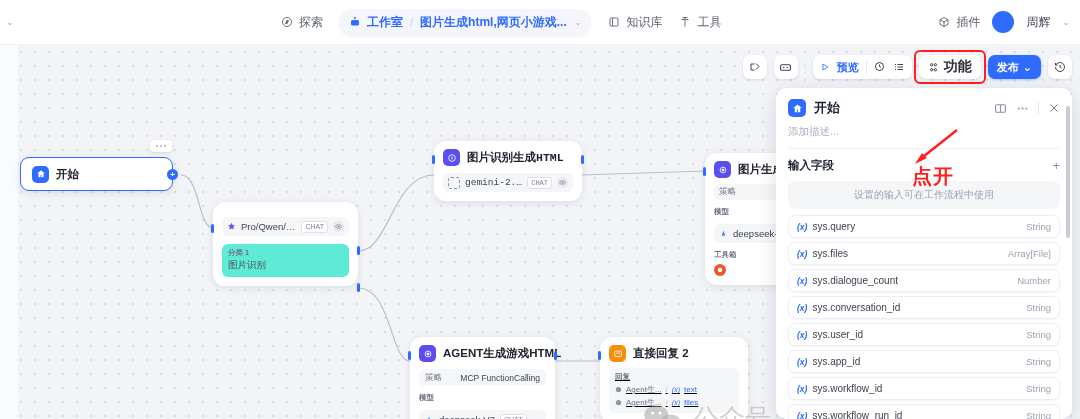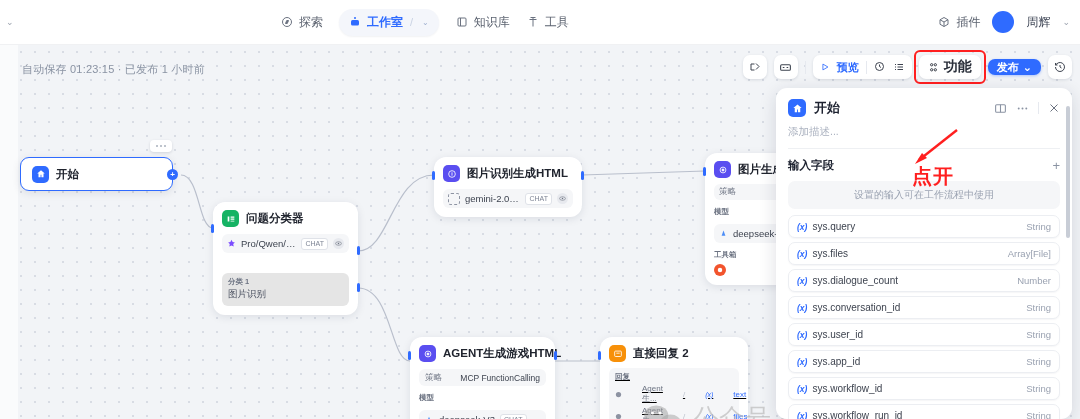--- a/index.html
+++ b/index.html
@@ -70,21 +70,21 @@
     height:24px; border-radius:7px; background:#fff;
     box-shadow:0 1px 3px rgba(20,30,60,.12);
     display:flex; align-items:center; gap:5px; padding:0 9px; cursor:pointer;
   }
   .tb-feature .txt { font-size:14px; color:#2b303b; font-weight:600; }
   .redbox {
     position:absolute; left:-5px; top:-5px; right:-5px; bottom:-5px;
     border:2px solid #ff1f1f; border-radius:6px; pointer-events:none;
   }
   .tb-publish {
-    height:16px; border-radius:7px; background:#2f6bff; color:#fff;
+    height:24px; border-radius:7px; background:#2f6bff; color:#fff;
     display:flex; align-items:center; gap:4px; padding:0 9px; font-size:11px;
     font-weight:600; cursor:pointer; box-shadow:0 1px 3px rgba(47,107,255,.35);
   }
 
   
   .annot-arrow { position:absolute; left:905px; top:82px; width:60px; height:40px; z-index:45; pointer-events:none;}
   .annot-text {
     position:absolute; left:912px; top:118px; z-index:45;
     color:#ff1f1f; font-size:20px; font-weight:700; letter-spacing:1px; pointer-events:none;
   }
@@ -122,26 +122,26 @@
   .model-row {
     margin-top:7px; background:#f5f6f8; border-radius:6px; height:19px;
     display:flex; align-items:center; padding:0 5px; gap:5px;
   }
   .model-name { font-size:9.5px; color:#3d434f; white-space:nowrap; overflow:hidden;
       text-overflow:ellipsis; flex:1; }
   .chat-tag { font-size:7px; color:#7d8494; border:1px solid #dfe2e8; border-radius:3px;
       padding:0 3px; line-height:10px; background:#fff; }
   .eye-btn { width:11px; height:11px; border-radius:50%; background:#e7e9ee;
       display:flex; align-items:center; justify-content:center; }
-  .cls-box { margin-top:20px; background:#e5e5e5; border-radius:6px; padding:4px 6px 5px; }
+  .cls-box { margin-top:8px; background:#5eead4; border-radius:6px; padding:4px 6px 5px; }
   .cls-lbl { font-size:7.5px; color:#6c7382; font-weight:700; }
   .cls-val { font-size:9.5px; color:#4b5160; margin-top:1px; }
 
   
-  #node-imgrec { left:434px; top:112px; width:148px; padding:8px 9px 9px; }
+  #node-imgrec { left:434px; top:96px; width:148px; padding:8px 9px 9px;font-family:Liberation Mono, monospace; }
   #node-imgrec .node-ico{ background:#5a4ef0; }
   .dashed-ic { width:12px; height:12px; border:1px dashed #8d93a2; border-radius:3px; }
 
   
   #node-imggen { left:705px; top:108px; width:130px; padding:8px 9px 9px; }
   #node-imggen .node-ico{ background:#5a4ef0; }
   .tiny-lbl { font-size:7.5px; color:#6c7382; font-weight:700; margin-top:7px; }
   .strategy-row { margin-top:6px; background:#f5f6f8; border-radius:6px; height:16px;
       display:flex; align-items:center; padding:0 5px; }
   .strategy-row span { font-size:8.5px; color:#6c7382; }
@@ -153,21 +153,21 @@
   #node-agent .node-ico{ background:#5a4ef0; }
   .kv-row { margin-top:7px; background:#f5f6f8; border-radius:6px; height:17px;
       display:flex; align-items:center; justify-content:space-between; padding:0 6px;}
   .kv-k { font-size:8.5px; color:#6c7382; }
   .kv-v { font-size:8.5px; color:#3d434f; }
 
   
   #node-reply { left:600px; top:292px; width:148px; padding:8px 9px 10px; }
   #node-reply .node-ico{ background:#f79009; }
   .reply-box { margin-top:6px; background:#f5f6f8; border-radius:6px; padding:4px 6px 5px;text-decoration:underline; }
-  .reply-line { display:flex; align-items:center; gap:20px; margin-top:2px; }
+  .reply-line { display:flex; align-items:center; gap:4px; margin-top:2px; }
   .reply-chip { font-size:8px; color:#6c7382; }
   .reply-var { font-size:8px; color:#2f6bff; }
   .rv-x { font-size:7px; color:#2f6bff; font-style:italic; }
   .slash { font-size:8px; color:#b9bfcc; }
 
   
   .panel {
     position:absolute; right:8px; top:43px; width:296px; height:331px;
     background:#fff; border-radius:11px; box-shadow:0 4px 18px rgba(20,30,60,.14);
     overflow:hidden; z-index:35;
@@ -235,20 +235,21 @@
 
       <div class="ws-pill">
         <span class="ic">
           <svg width="12" height="12" viewBox="0 0 24 24" fill="#2f6bff">
             <rect x="4" y="8" width="16" height="11" rx="3"></rect>
               <circle cx="12" cy="4" r="2"></circle>
           </svg>
         </span>
         <span class="label">工作室</span>
         <span class="sep">/</span>
+        <span class="proj">图片生成html,网页小游戏...</span>
         <span class="dn">⌄</span>
       </div>
 
       <div class="nav-item">
         <span class="ic">
           <svg width="12" height="12" viewBox="0 0 24 24" fill="none" stroke="#6b7280" stroke-width="2">
             <rect x="4" y="4" width="16" height="16" rx="2"></rect>
               <path d="M9 4v16"></path>
           </svg>
         </span>
@@ -279,21 +280,20 @@
       </div>
       <div class="avatar"></div>
       <span class="uname">周辉</span>
       <span class="hdr-caret">⌄</span>
     </div>
   </div>
 
   <div class="canvas">
     <div class="canvas-left-strip"></div>
 
-    <div class="autosave">自动保存 01:23:15 · 已发布 1 小时前</div>
 
     <svg width="1080" height="374" style="position:absolute;left:0;top:0;">
       <path d="M181,130 C200,130 198,183 213,183" stroke="#b9bfcc" stroke-width="1.2" fill="none"></path>
       <path d="M358,206 C390,206 392,130 434,130" stroke="#b9bfcc" stroke-width="1.2" fill="none"></path>
       <path d="M358,243 C392,243 390,316 410,316" stroke="#b9bfcc" stroke-width="1.2" fill="none"></path>
       <path d="M582,130 L705,126" stroke="#b9bfcc" stroke-width="1.2" fill="none"></path>
       <path d="M555,316 L600,316" stroke="#b9bfcc" stroke-width="1.2" fill="none"></path>
     </svg>
 
     <div class="start-dots">
@@ -307,28 +307,20 @@
           <svg width="10" height="10" viewBox="0 0 24 24" fill="#fff">
               <path d="M12 3l9 8h-3v9h-5v-6H11v6H6v-9H3l9-8z"></path>
             </svg>
         </span>
         <span class="node-name">开始</span>
       </div>
       <div class="port-plus" style="right:-6px; top:11px;">+</div>
     </div>
 
     <div class="node" id="node-classifier">
-      <div class="node-title">
-        <span class="node-ico">
-          <svg width="10" height="10" viewBox="0 0 24 24" fill="#fff">
-              <path d="M4 6h4v12H4zM11 6h9v3h-9zM11 11h9v3h-9zM11 16h9v2h-9z"></path>
-            </svg>
-        </span>
-        <span class="node-name">问题分类器</span>
-      </div>
       <div class="model-row">
         <span>
           <svg width="9" height="9" viewBox="0 0 24 24" fill="#7c4dff">
               <path d="M12 2l3 6 6 1-4.5 4.5L18 20l-6-3-6 3 1.5-6.5L3 9l6-1z"></path>
             </svg>
         </span>
         <span class="model-name">Pro/Qwen/Qwen2....</span>
         <span class="chat-tag">CHAT</span>
         <span class="eye-btn">
           <svg width="7" height="7" viewBox="0 0 24 24" fill="#6b7280">

